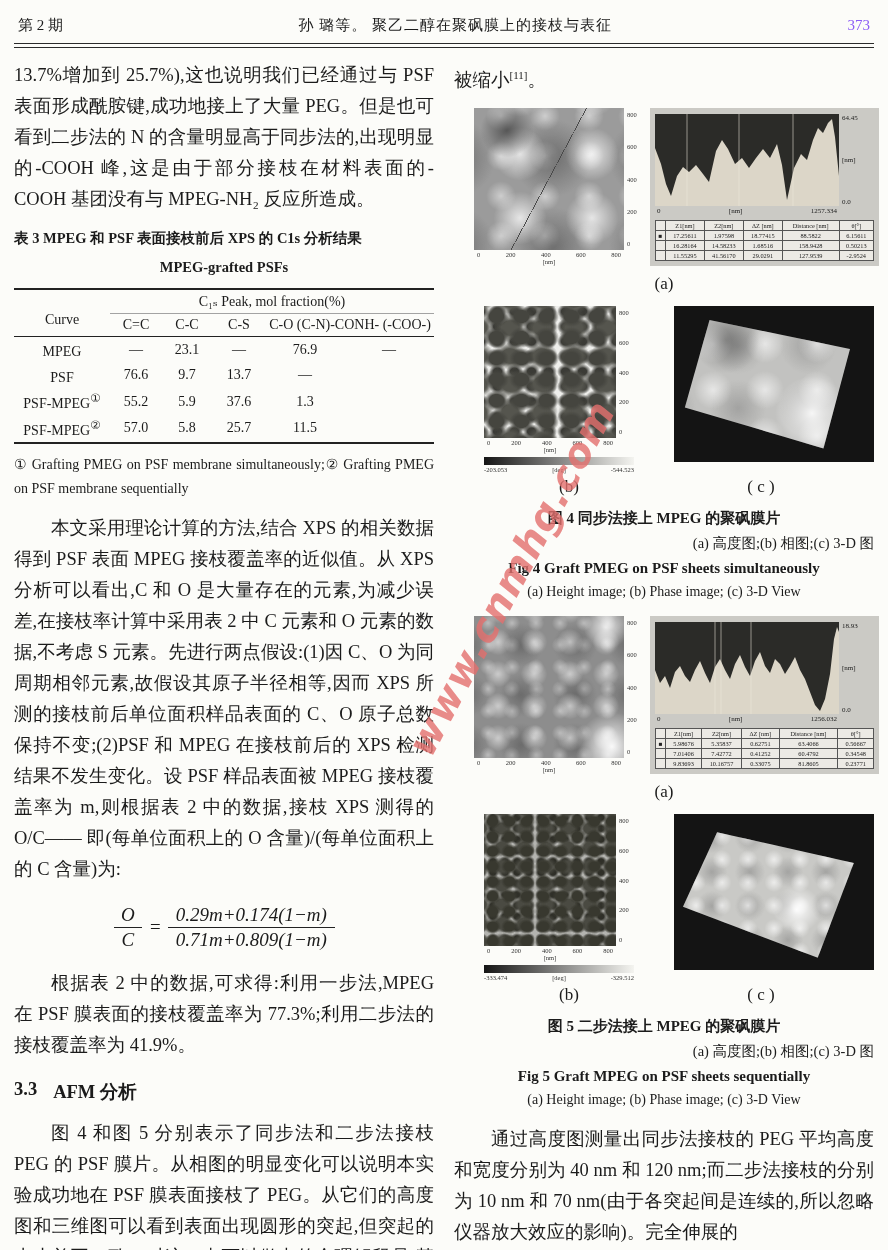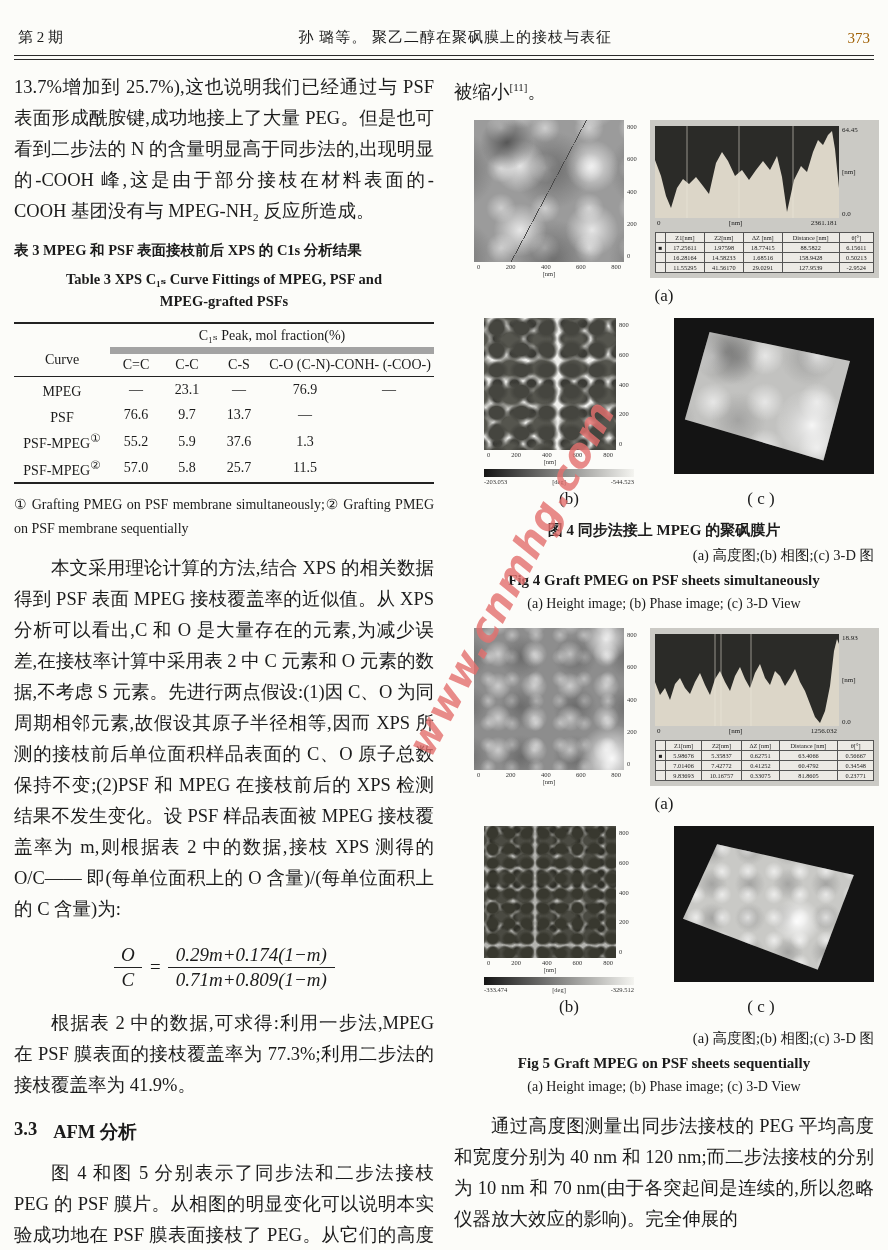--- a/index.html
+++ b/index.html
@@ -2,39 +2,39 @@
 <html><head>
 <meta charset="utf-8">
 <style>
   * { margin:0; padding:0; box-sizing:border-box; }
   html,body { width:888px; }
   body {
     height:1250px; background:#fcfcf9; color:#1b1b1b; position:relative; overflow:hidden;
     font-family:"Liberation Serif","DejaVu Serif",serif;
   }
   .page { padding:10px 14px 0; position:relative; }
-  .pagehead { display:flex; align-items:flex-end; font-size:15px; padding:6px 4px 8px;margin-top:12px; }
+  .pagehead { display:flex; align-items:center; font-size:15px; padding:6px 4px 8px; }
   .pagehead .mid { flex:1; text-align:center; letter-spacing:1px; }
-  .pagehead .pageno { color:#a16207; }
+  .pagehead .pageno { color:#8b5cf6; }
   .double-rule { height:5px; border-top:1.8px solid #2b2b2b; border-bottom:1.2px solid #2b2b2b; margin-bottom:12px; }
   .columns { display:flex; gap:20px; }
   .col { width:420px; }
 
   p.body { font-size:18.5px; line-height:31px; text-align:justify; }
   .indent { text-indent:2em; }
   sup.ref { font-size:11px; }
 
   
   .tblblock { margin:14px 0 12px; }
   .t-zh { font-weight:bold; font-size:14.5px; text-align:left; margin-bottom:8px; }
   .t-en { font-weight:bold; font-size:14.5px; text-align:center; line-height:22px; }
   table.xps { width:100%; border-collapse:collapse; font-size:14px; margin-top:10px;
               border-top:2px solid #222; border-bottom:2px solid #222; }
   .xps th, .xps td { font-weight:normal; text-align:center; padding:3px 1px; }
-  .xps th.spanhead { border-bottom:7px solid #a3a3a3; }
+  .xps th.spanhead { border-bottom:1px solid #a3a3a3; }
   .xps tr.subhead th { border-bottom:1px solid #222; }
   .xps th.samplecell { border-bottom:1px solid #222; vertical-align:bottom; padding-bottom:8px; }
   .xps td.sname { text-align:center; }
   .footnote { font-size:14px; line-height:24px; margin-top:9px; text-align:justify; }
 
   
   .formula { display:flex; justify-content:center; align-items:center; gap:6px;
              font-size:19px; font-style:italic; margin:18px 0 16px; }
   .frac { display:inline-flex; flex-direction:column; align-items:center; }
   .frac .num, .frac .den { padding:1px 8px; }
@@ -148,21 +148,20 @@
   </div>
   <div class="double-rule"></div>
 
   <div class="columns">
 
     <div class="col">
       <p class="body">13.7%增加到 25.7%),这也说明我们已经通过与 PSF 表面形成酰胺键,成功地接上了大量 PEG。但是也可看到二步法的 N 的含量明显高于同步法的,出现明显的-COOH 峰,这是由于部分接枝在材料表面的-COOH 基团没有与 MPEG-NH₂ 反应所造成。</p>
 
       <div class="tblblock">
         <div class="t-zh">表 3  MPEG 和 PSF 表面接枝前后 XPS 的 C1s 分析结果</div>
-        <div class="t-en">Table 3  XPS C₁ₛ Curve Fittings of MPEG, PSF and</div>
         <div class="t-en">MPEG-grafted PSFs</div>
 
         <table class="xps">
           <thead>
             <tr>
               <th class="samplecell" rowspan="2" style="width:96px;">Curve</th>
               <th class="spanhead" colspan="5">C₁ₛ Peak, mol fraction(%)</th>
             </tr>
             <tr class="subhead">
               <th style="width:52px;margin-top:13px;">C=C</th>
@@ -269,21 +268,21 @@
               </svg>
               <div class="zcol">
                 <span>64.45</span>
                 <span>[nm]</span>
                 <span>0.0</span>
               </div>
             </div>
             <div class="xrow">
               <span>0</span>
               <span>[nm]</span>
-              <span>2361.181</span>
+              <span>1257.334</span>
             </div>
             <table class="mini">
               <tbody>
                   <tr>
                     <th></th>
                     <th>Z1[nm]</th>
                     <th>Z2[nm]</th>
                     <th>ΔZ [nm]</th>
                     <th>Distance [nm]</th>
                     <th>θ[°]</th>
@@ -474,20 +473,21 @@
           <div class="threed">
             <div class="surf surf5"></div>
           </div>
         </div>
         <div class="bc-labels">
           <div class="plabel bl">(b)</div>
           <div class="plabel cl">( c )</div>
         </div>
 
         <div class="figcap">
+          <div class="c1">图 5  二步法接上 MPEG 的聚砜膜片</div>
           <div class="c2">(a) 高度图;(b) 相图;(c) 3-D 图</div>
           <div class="c3">Fig 5  Graft MPEG on PSF sheets sequentially</div>
           <div class="c4">(a) Height image; (b) Phase image; (c) 3-D View</div>
         </div>
       </div>
 
       <p class="body indent">通过高度图测量出同步法接枝的 PEG 平均高度和宽度分别为 40 nm 和 120 nm;而二步法接枝的分别为 10 nm 和 70 nm(由于各突起间是连续的,所以忽略仪器放大效应的影响)。完全伸展的</p>
     </div>
   </div>
 

